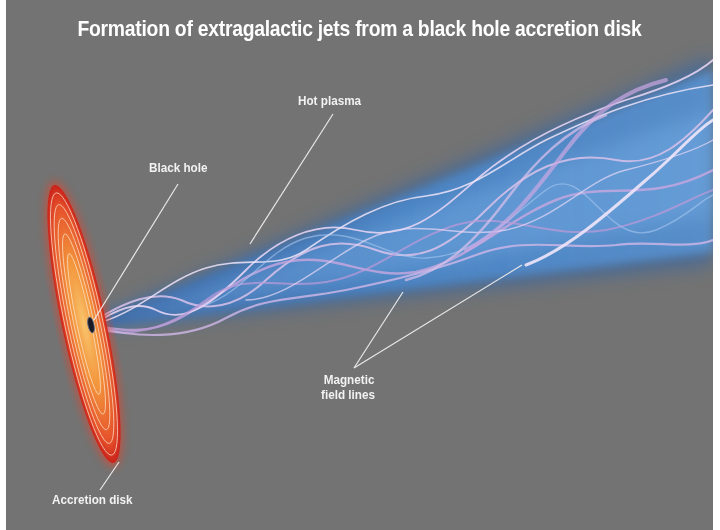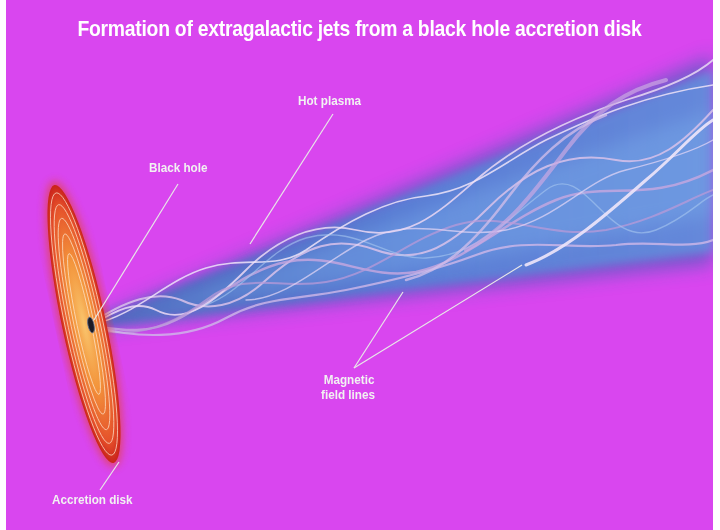--- a/index.html
+++ b/index.html
@@ -1,19 +1,19 @@
 <!DOCTYPE html>
 <html><head>
   <meta charset="utf-8">
   <style>
     html, body { margin: 0; padding: 0; background: #ffffff; }
     body { width: 720px; height: 530px; position: relative; overflow: hidden; }
     .frame {
       position: absolute; left: 6px; top: 0; width: 707px; height: 530px;
-      background: #d946ef; overflow: hidden;
+      background: #737373; overflow: hidden;
     }
     svg.art { position: absolute; left: 0; top: 0; }
     .title {
       position: absolute; left: 0; top: 16px; width: 707px; text-align: center;
       color: #ffffff; font-family: "Liberation Sans", sans-serif; font-weight: bold;
       font-size: 22px; letter-spacing: -0.3px; transform: scaleX(0.88); transform-origin: center;
       white-space: nowrap;
     }
     .label {
       position: absolute; color: #f2f2f2; font-family: "Liberation Sans", sans-serif;

